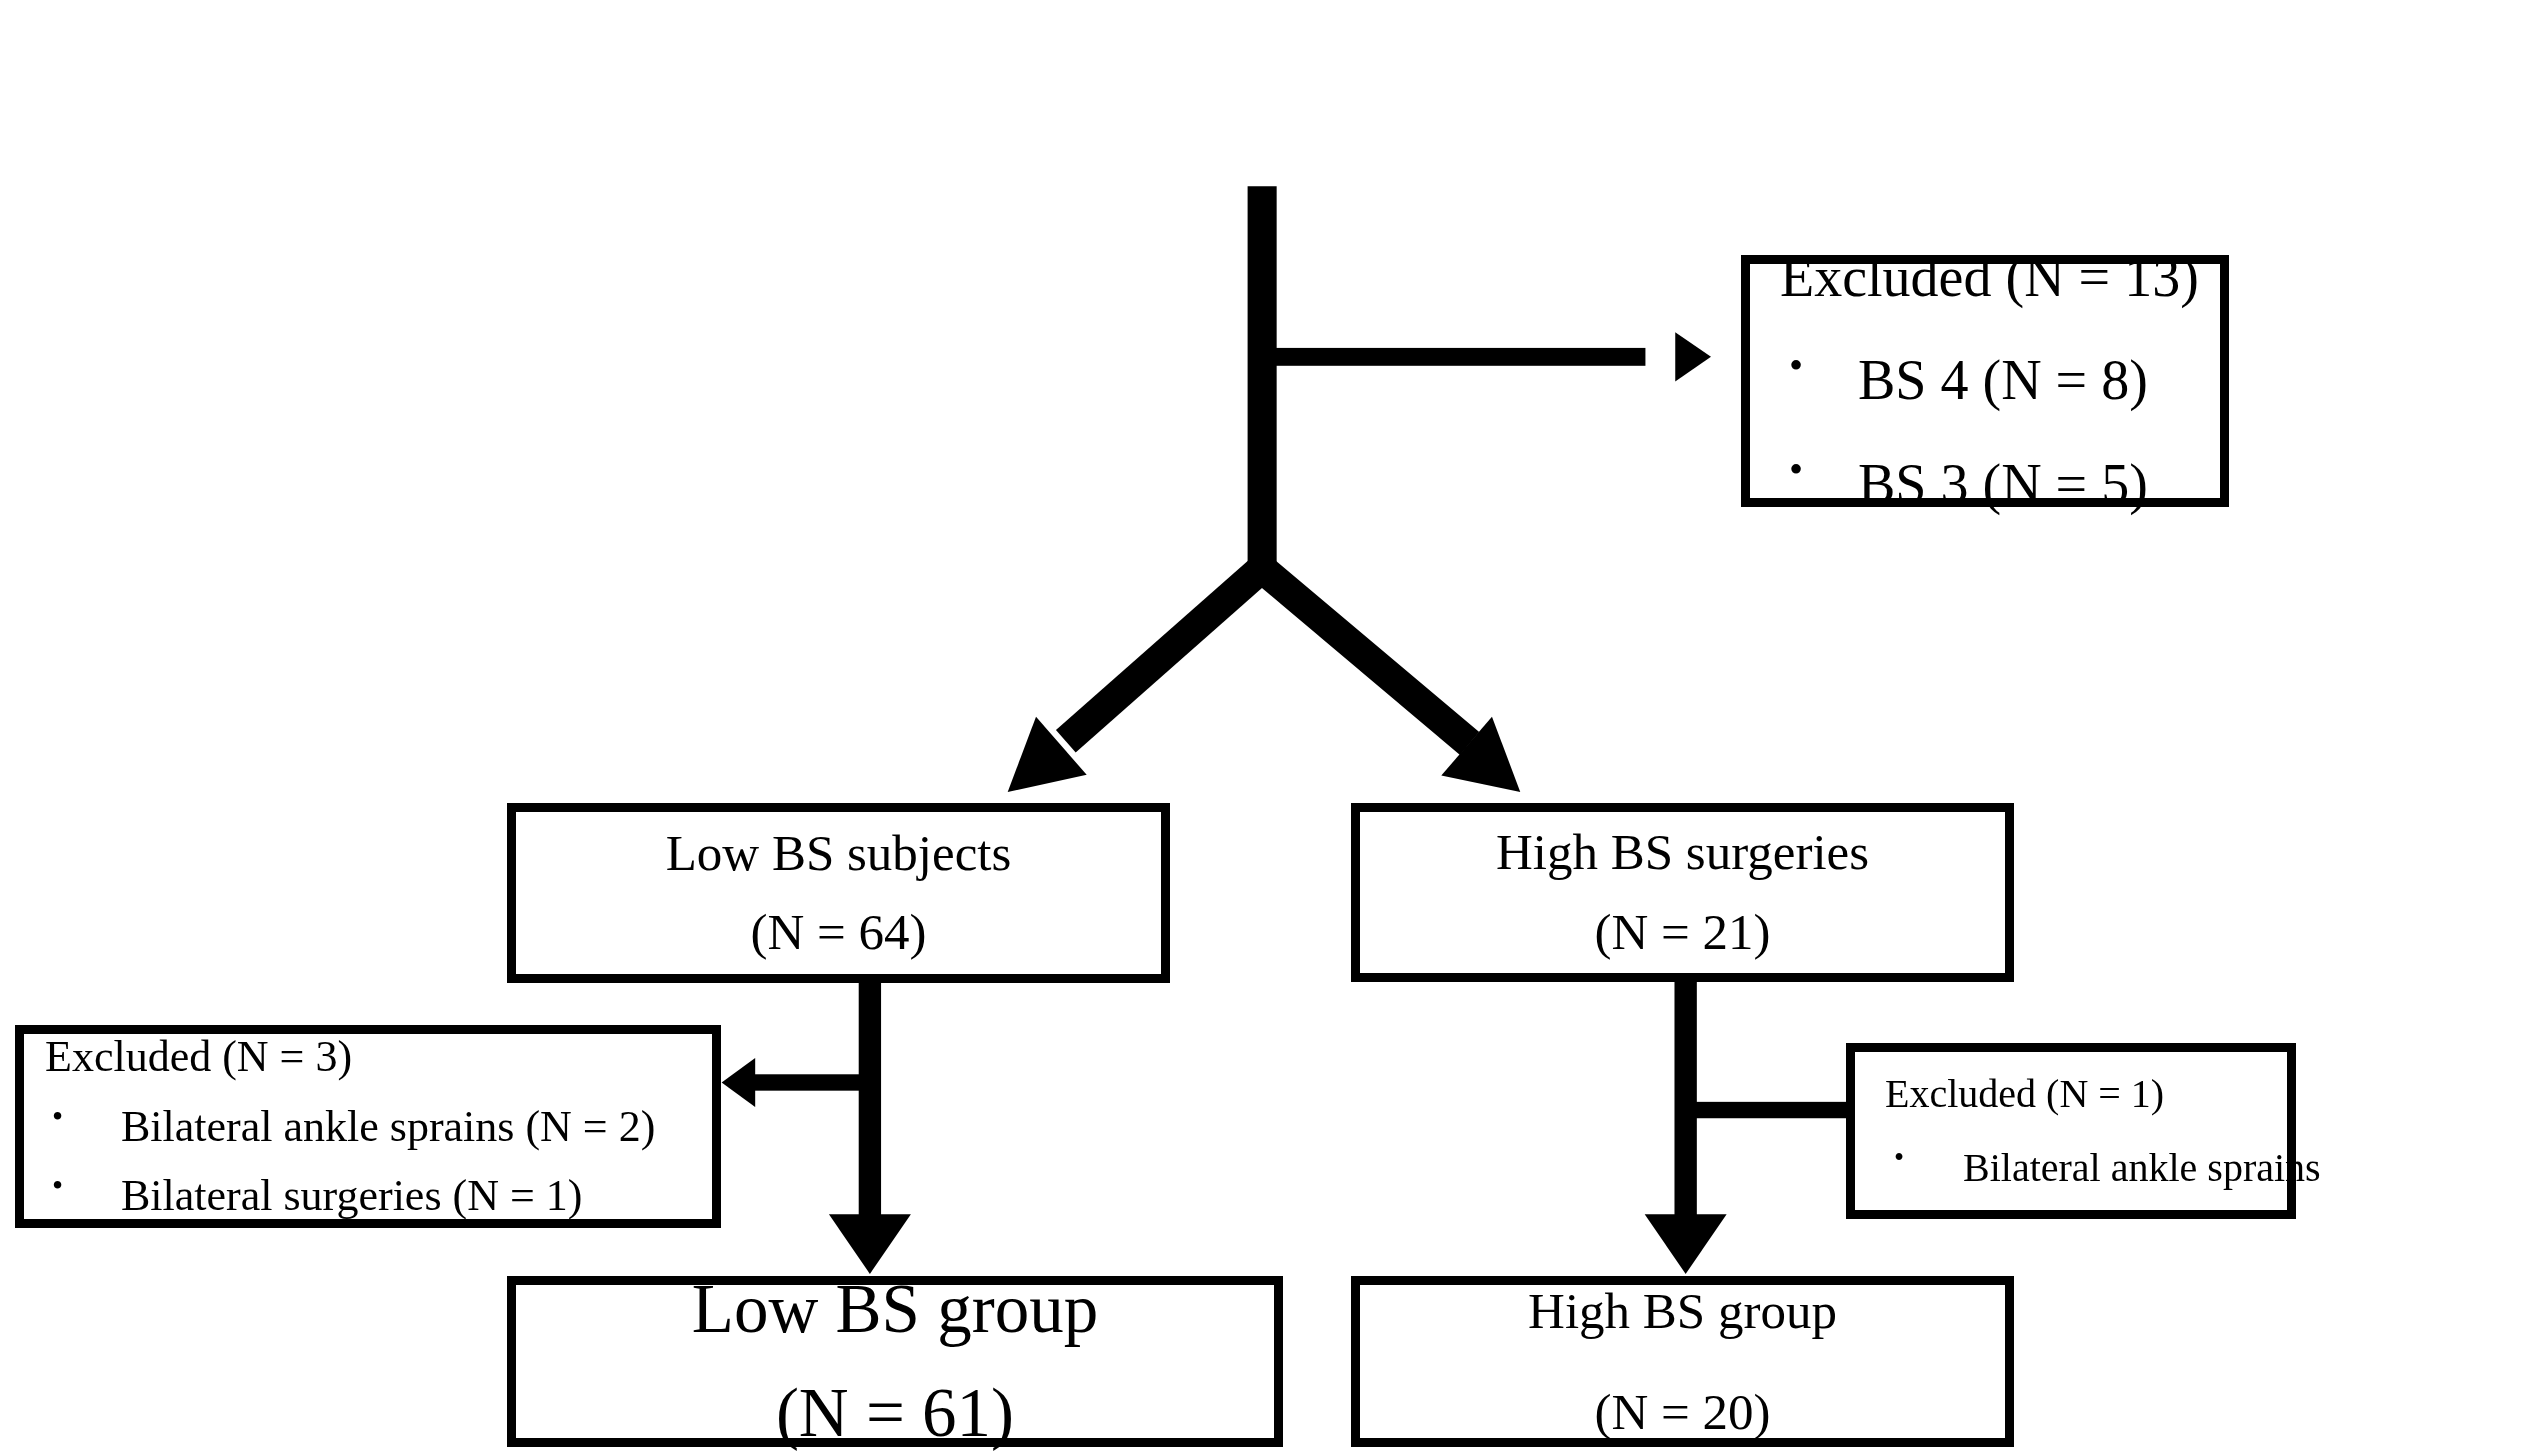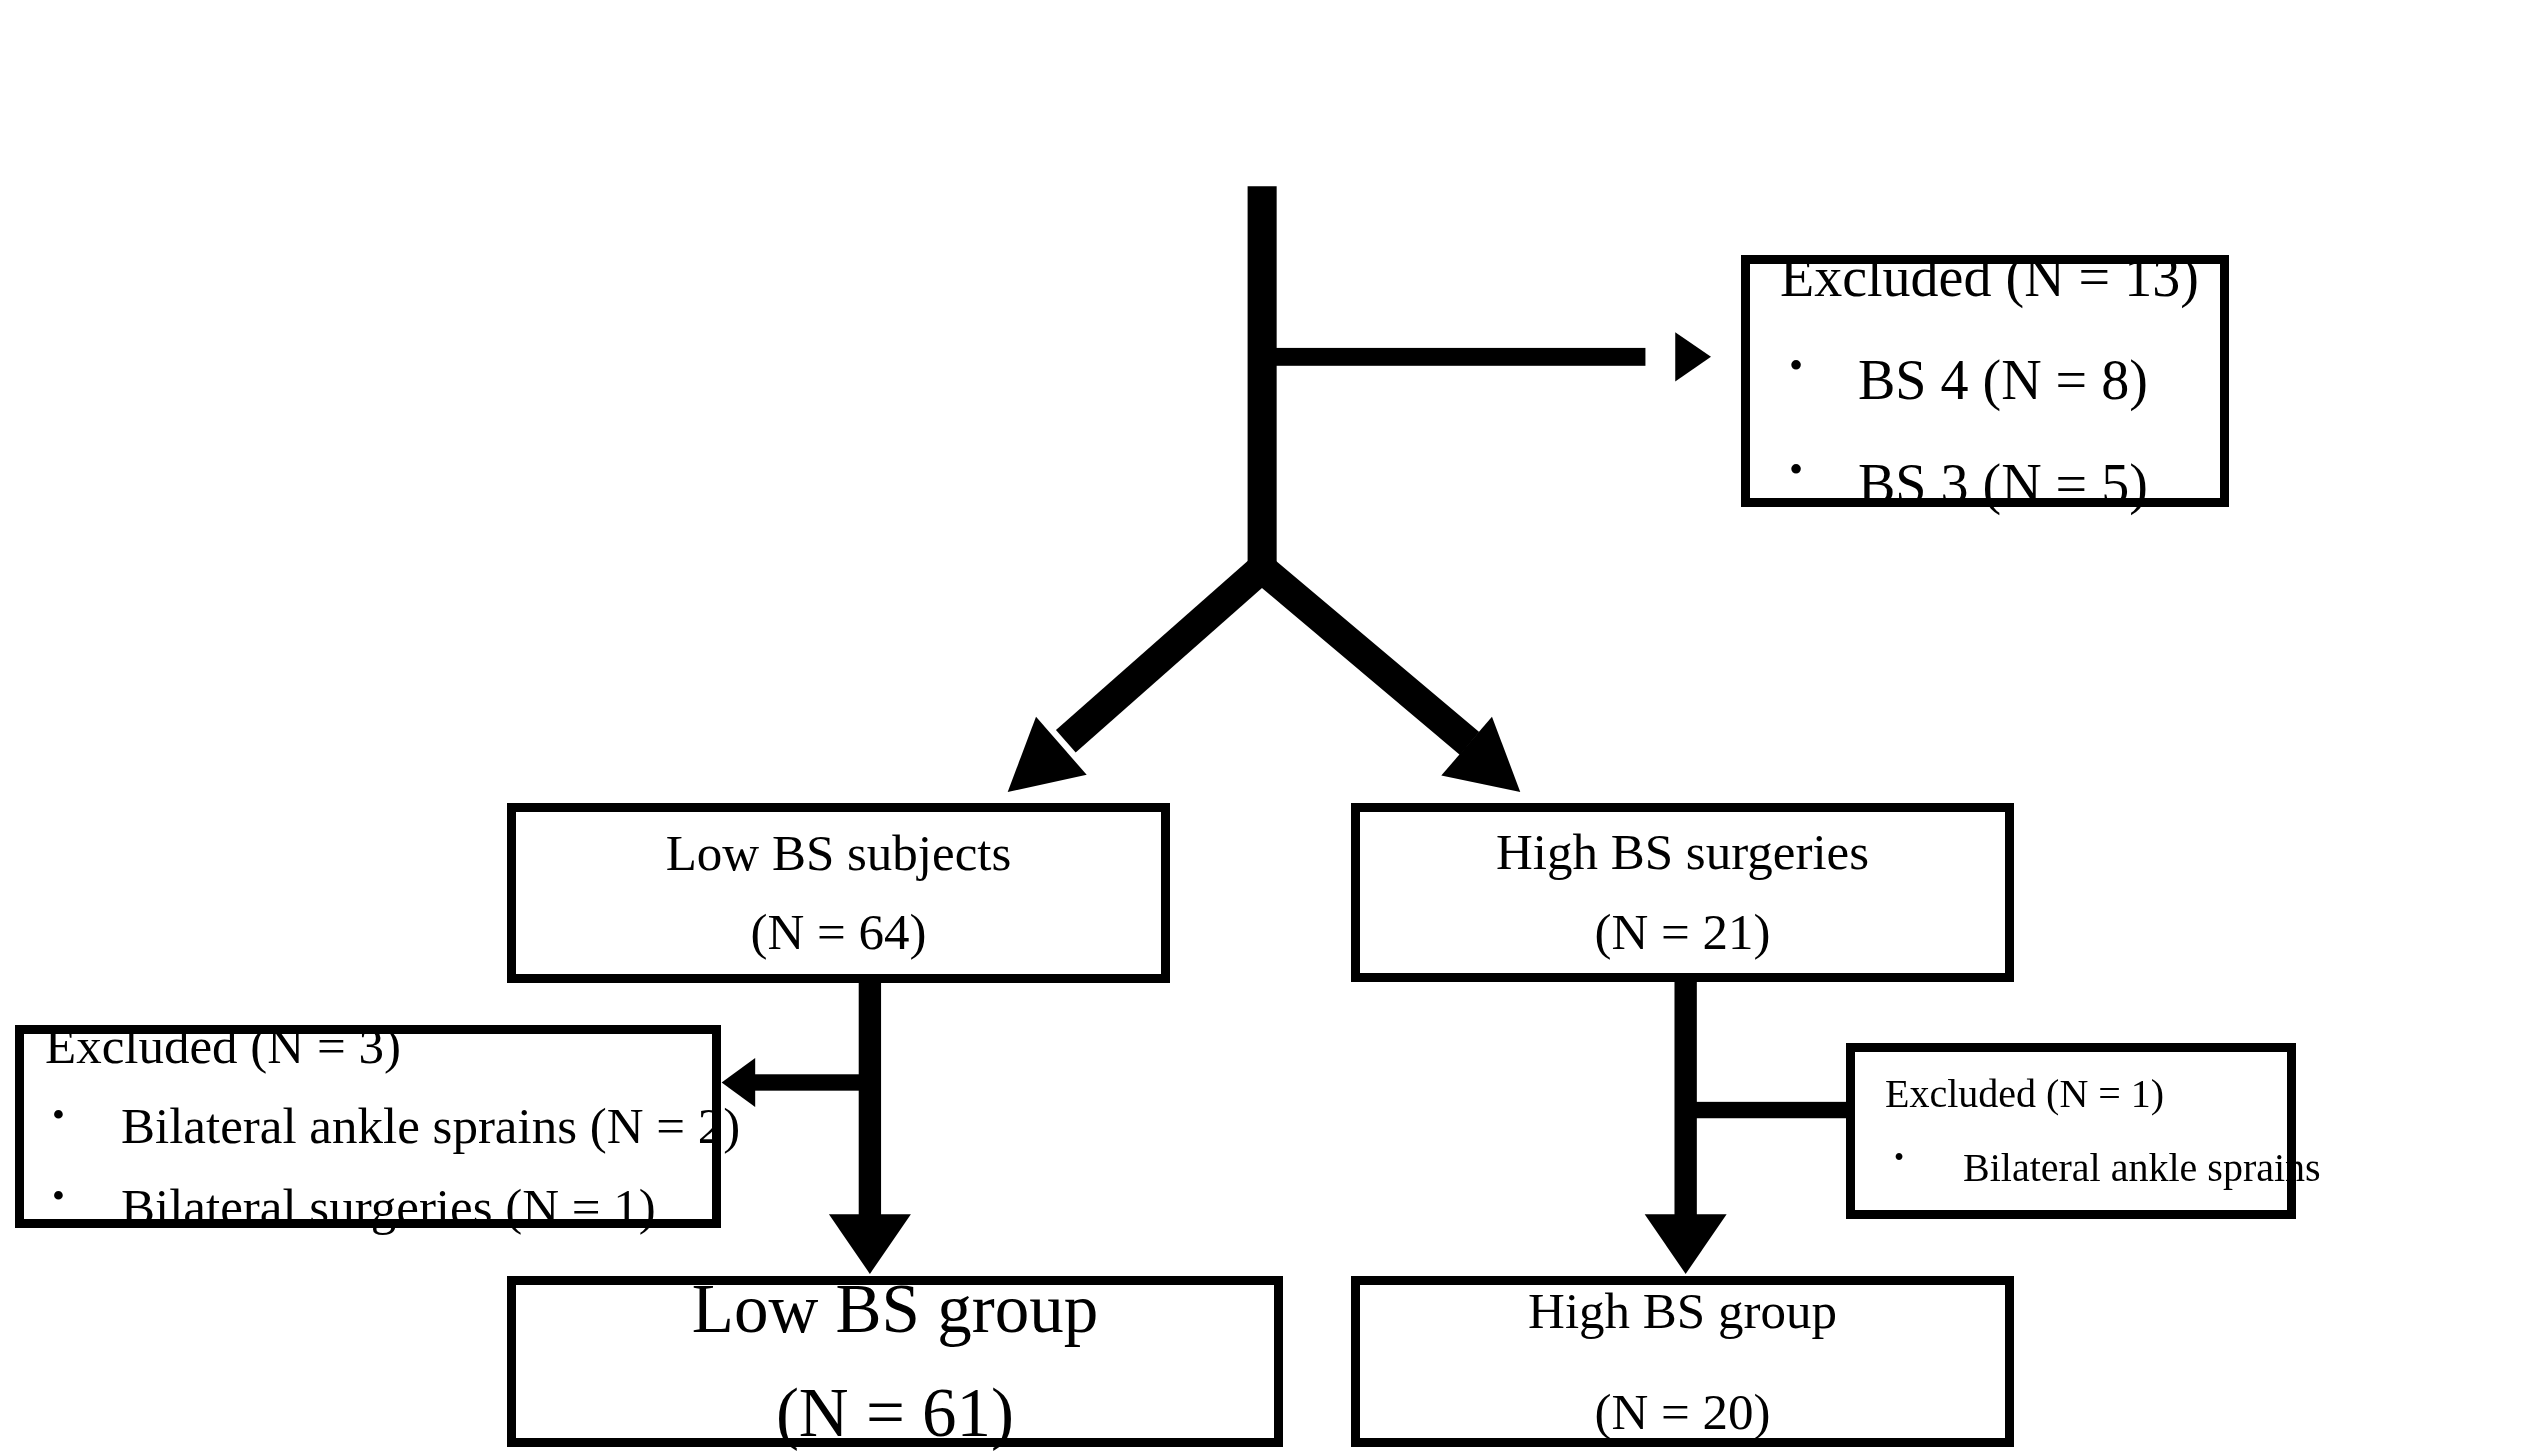--- a/index.html
+++ b/index.html
@@ -35,21 +35,21 @@
   .center-box .bline { white-space: nowrap; }
 
   .top-box      { left: 773px; top: 16.4px;   width: 984px; height: 171px; font-size: 48px; line-height: 1.55; }
   .low-subjects { left: 507px;  top: 803px; width: 663px;  height: 180px; font-size: 51px; line-height: 1.55; }
   .high-subjects{ left: 1351px; top: 803px; width: 663px;  height: 179px; font-size: 51px; line-height: 1.55; }
   .low-group    { left: 507px;  top: 1276px; width: 776px;  height: 171px; font-size: 69px; line-height: 1.5; }
   .high-group   { left: 1351px; top: 1276px; width: 663px;  height: 171px; font-size: 51px; line-height: 1.5; gap: 24px; }
 
   .ex-box { align-items: stretch; text-align: left; }
   .excluded-top  { left: 1713px; top: 255px;  width: 488px; height: 252px; font-size: 56px; line-height: 1.85; margin-left: 28px; }
-  .excluded-low  { left: 15px;   top: 1025px; width: 706px; height: 203px; font-size: 51px; line-height: 1.58; }
+  .excluded-low  { left: 15px;   top: 1025px; width: 706px; height: 203px; font-size: 44px; line-height: 1.58; }
   .excluded-high { left: 1846px; top: 1043px; width: 450px; height: 176px; font-size: 40px; line-height: 1.85; }
 
   .ex-title { padding-left: 30px; white-space: nowrap; }
   .excluded-low .ex-title { padding-left: 21px; }
   .bullet-row { display: flex; padding-left: 39px; white-space: nowrap; }
   .excluded-low .bullet-row { padding-left: 28px; }
   .bullet-glyph {
     display: inline-block;
     width: 69px;
     flex: 0 0 69px;

